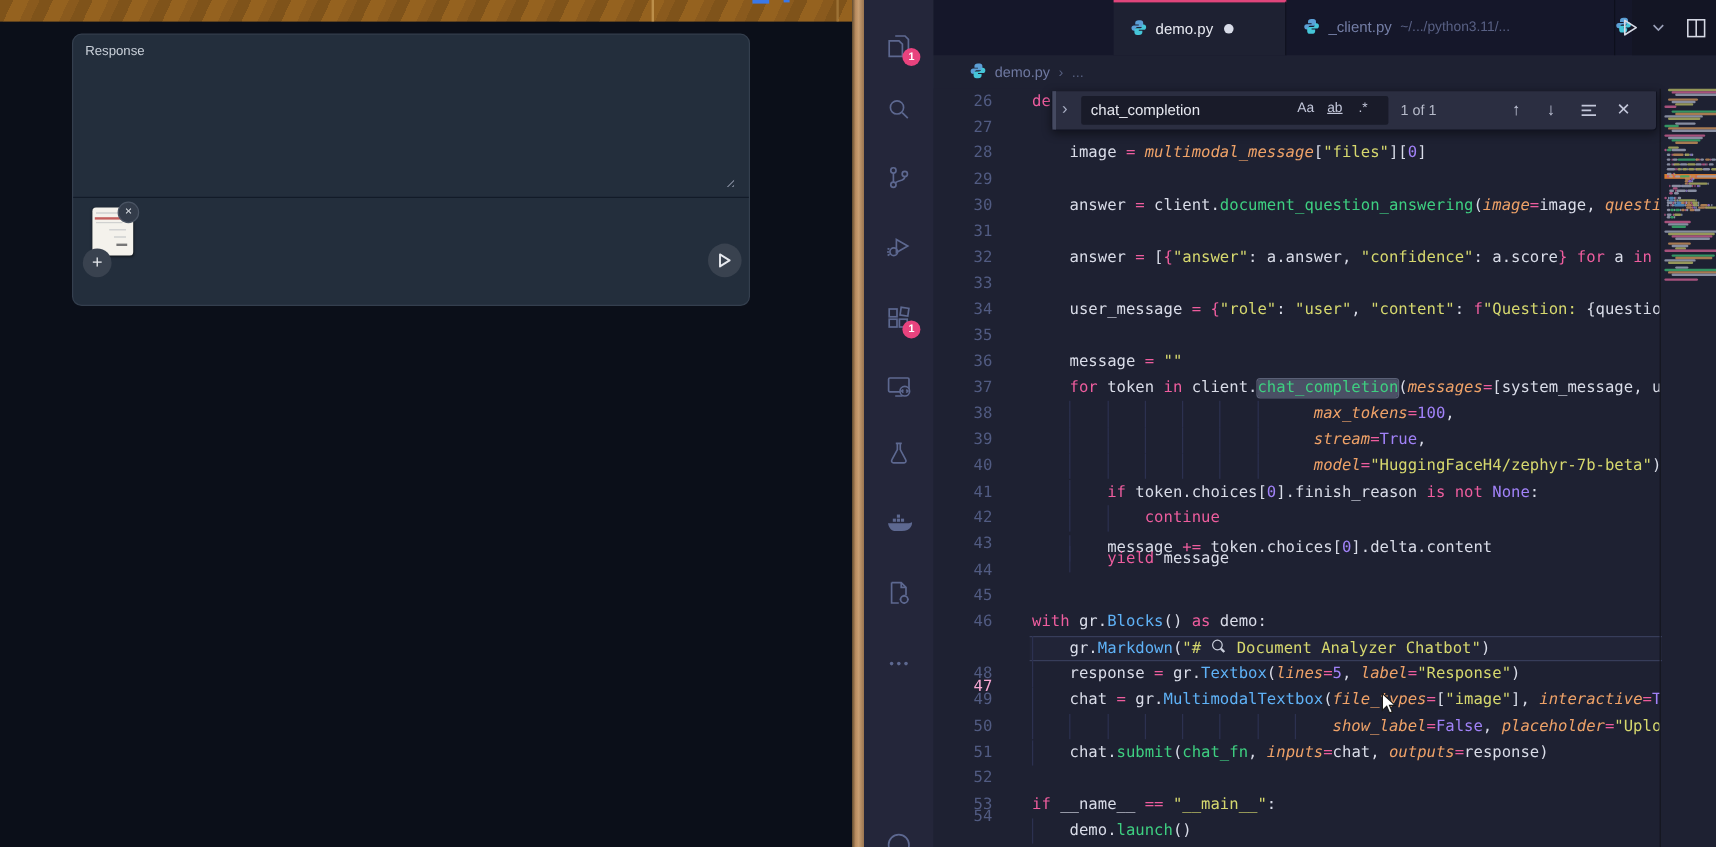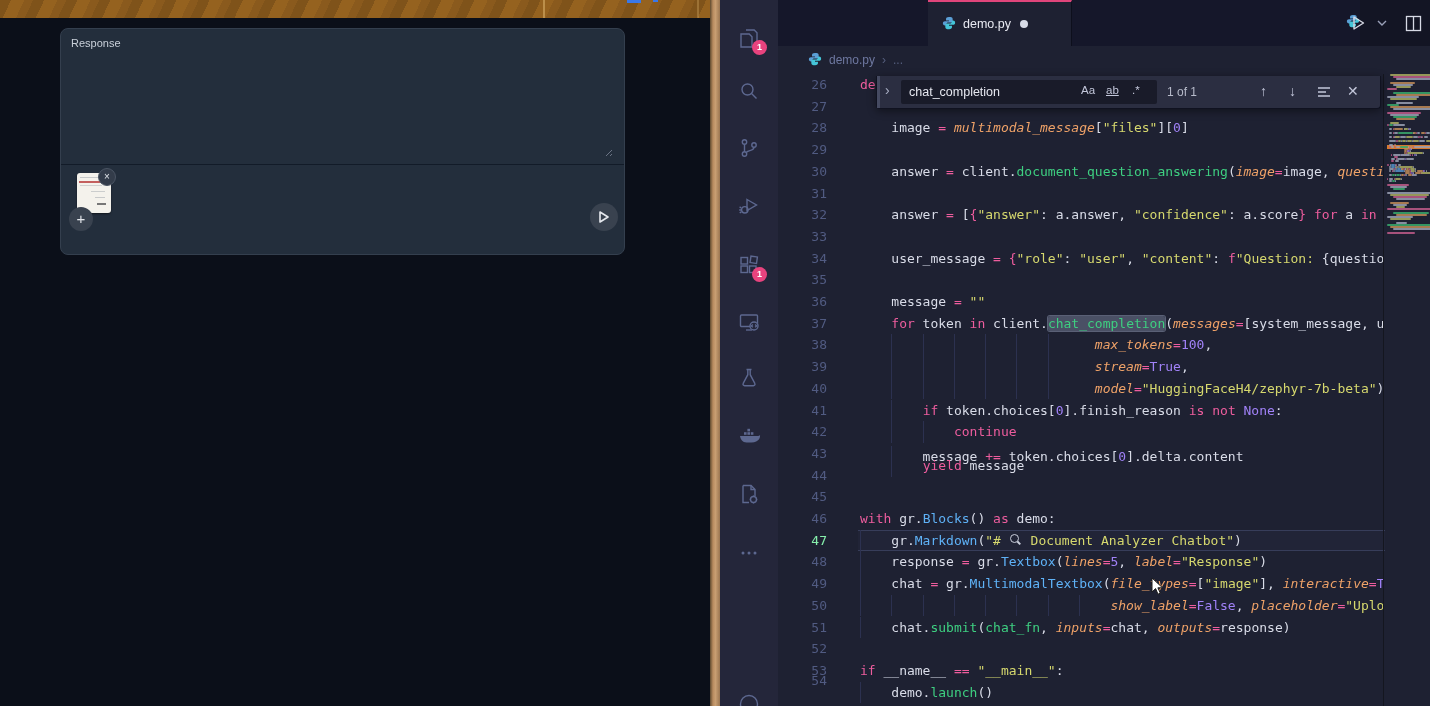--- a/index.html
+++ b/index.html
@@ -61,21 +61,21 @@
 
   #breadcrumb{position:absolute;left:0;top:46px;width:100%;height:28px;display:flex;align-items:center;
     font-size:12px;color:#6e78a0;}
   #breadcrumb .py-icon{margin:0 7px 0 30px;}
   .bc-sep{margin:0 7px;color:#555e7e;}
 
   #editor-area{position:absolute;left:0;top:74px;right:0;bottom:0;background:#1e2132;}
   #gutter{position:absolute;left:0;top:0;width:49px;height:100%;}
   .line-number{position:absolute;left:0;width:49px;text-align:right;color:#515b82;
     font:13px/21.7px "DejaVu Sans Mono",monospace;}
-  .line-number.current{color:#86efac;}
+  .line-number.current{color:#f9a8d4;margin-top:32px;}
   #code-lines{position:absolute;left:82px;top:0;width:523px;height:100%;overflow:hidden;cursor:text;}
   .code-row{position:absolute;left:0;height:21.7px;white-space:pre;font:13px/21.7px "DejaVu Sans Mono",monospace;}
   .indent-guide{position:absolute;top:0;bottom:0;width:1px;background:#2c3150;}
   .tok-d{color:#d9dce8}.tok-k,.tok-o{color:#ee5d9e}.tok-s{color:#d6d86e}.tok-f{color:#3ecf81}
   .tok-b{color:#5fb2f7}.tok-p{color:#efa268;font-style:italic}.tok-n{color:#a182f8}
   .tok-m{color:#3ecf81;background:#4a5065;border-radius:2px;box-shadow:0 0 0 1px #5a6076;}
   #current-line{position:absolute;left:80px;width:527px;height:21.7px;border-top:1px solid #373d5a;
     border-bottom:1px solid #373d5a;background:rgba(130,140,180,.04);box-sizing:border-box;}
   .mag-icon{display:inline-block;position:relative;width:12px;height:12px;vertical-align:-1px;margin:0 1px;}
   .mag-icon::before{content:"";position:absolute;left:0;top:0;width:7px;height:7px;border:1.5px solid #c9cedb;border-radius:50%;}
@@ -232,20 +232,30 @@
       <div id="tab-bar">
         <div class="tab active" style="left:150px;width:144px;">
           <span class="py-icon">
   <svg width="14" height="14" viewBox="0 0 16 16">
     <path fill="#5b9fd6" d="M7.9 1C5.6 1 4.6 2 4.6 3.5V5H8v.9H3.4C1.9 5.9 1 6.9 1 8.4s.9 2.5 2.4 2.5h1.5V9.4c0-1.4 1-2 2.4-2h3c1.4 0 1.9-.7 1.9-2.2V3.5C12.2 2 11.2 1 9.7 1H7.9z"></path>
     <path fill="#45c5d8" d="M8.1 15c2.3 0 3.3-1 3.3-2.5V11H8v-.9h4.6c1.5 0 2.4-1 2.4-2.5s-.9-2.5-2.4-2.5h-1.5v1.5c0 1.4-1 2-2.4 2h-3c-1.4 0-1.9.7-1.9 2.2v1.7C3.8 14 4.8 15 6.3 15h1.8z"></path>
   </svg>
 </span>
           <span>demo.py</span>
           <span class="dirty-dot"></span>
+        </div>
+        <div class="tab" style="left:294px;width:274px;">
+          <span class="py-icon">
+  <svg width="14" height="14" viewBox="0 0 16 16">
+    <path fill="#5b9fd6" d="M7.9 1C5.6 1 4.6 2 4.6 3.5V5H8v.9H3.4C1.9 5.9 1 6.9 1 8.4s.9 2.5 2.4 2.5h1.5V9.4c0-1.4 1-2 2.4-2h3c1.4 0 1.9-.7 1.9-2.2V3.5C12.2 2 11.2 1 9.7 1H7.9z"></path>
+    <path fill="#45c5d8" d="M8.1 15c2.3 0 3.3-1 3.3-2.5V11H8v-.9h4.6c1.5 0 2.4-1 2.4-2.5s-.9-2.5-2.4-2.5h-1.5v1.5c0 1.4-1 2-2.4 2h-3c-1.4 0-1.9.7-1.9 2.2v1.7C3.8 14 4.8 15 6.3 15h1.8z"></path>
+  </svg>
+</span>
+          <span>_client.py</span>
+          <span class="tab-desc">~/.../python3.11/...</span>
         </div>
         <span id="tab-sliver" class="py-icon">
   <svg width="14" height="14" viewBox="0 0 16 16">
     <path fill="#5b9fd6" d="M7.9 1C5.6 1 4.6 2 4.6 3.5V5H8v.9H3.4C1.9 5.9 1 6.9 1 8.4s.9 2.5 2.4 2.5h1.5V9.4c0-1.4 1-2 2.4-2h3c1.4 0 1.9-.7 1.9-2.2V3.5C12.2 2 11.2 1 9.7 1H7.9z"></path>
     <path fill="#45c5d8" d="M8.1 15c2.3 0 3.3-1 3.3-2.5V11H8v-.9h4.6c1.5 0 2.4-1 2.4-2.5s-.9-2.5-2.4-2.5h-1.5v1.5c0 1.4-1 2-2.4 2h-3c-1.4 0-1.9.7-1.9 2.2v1.7C3.8 14 4.8 15 6.3 15h1.8z"></path>
   </svg>
 </span>
         <div id="editor-actions">
           <span class="act">
             <svg width="18" height="18" viewBox="0 0 18 18">

